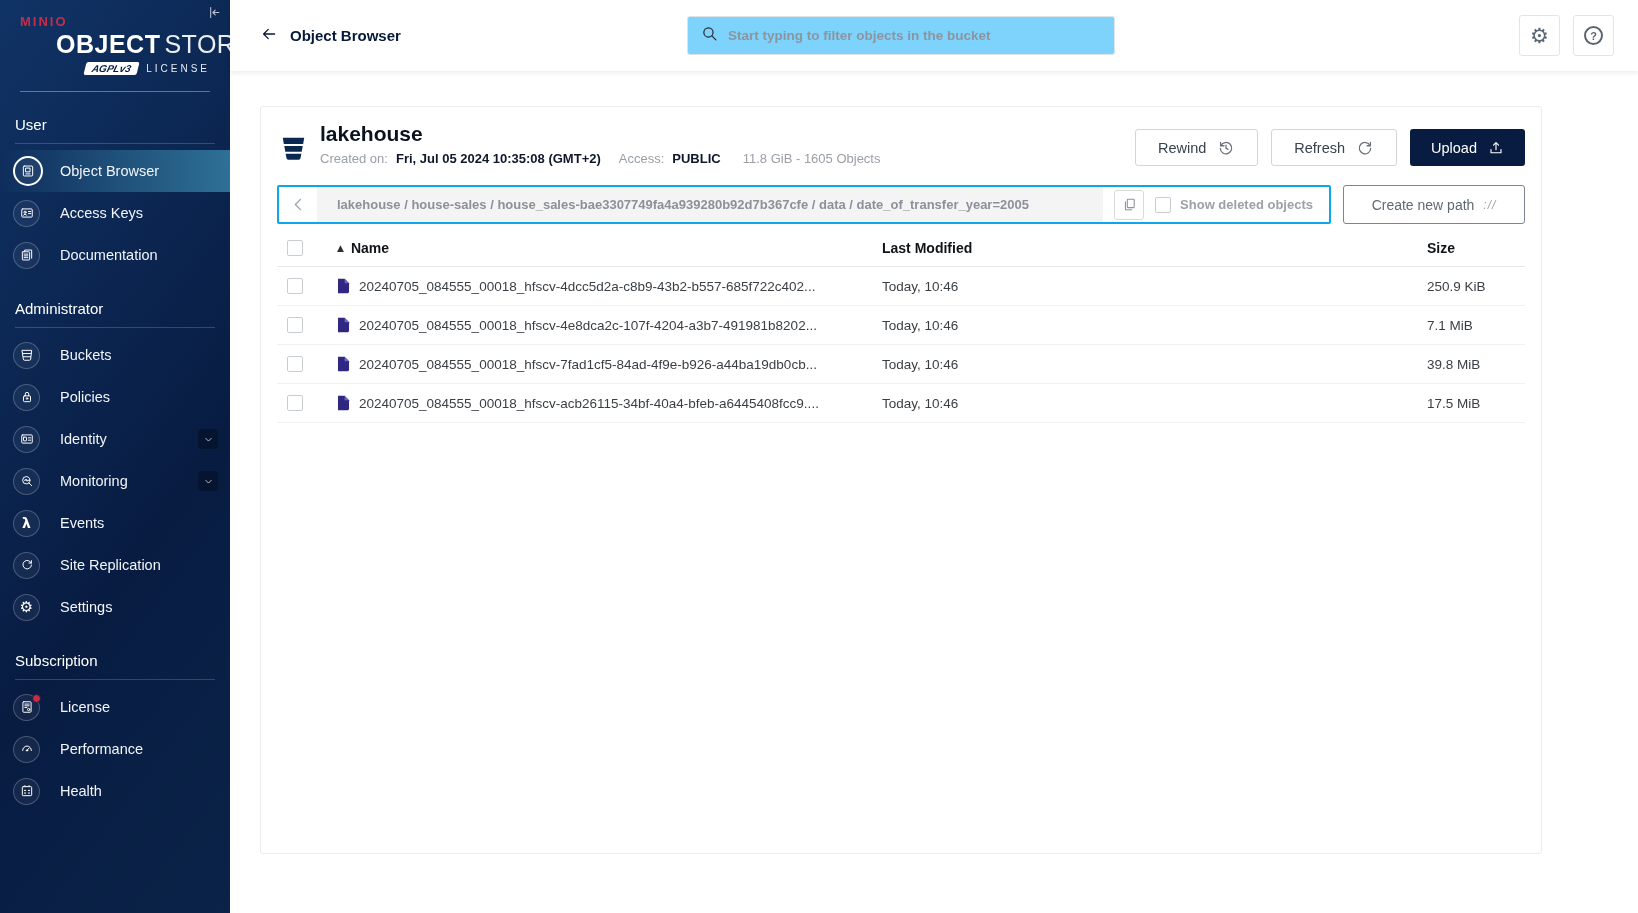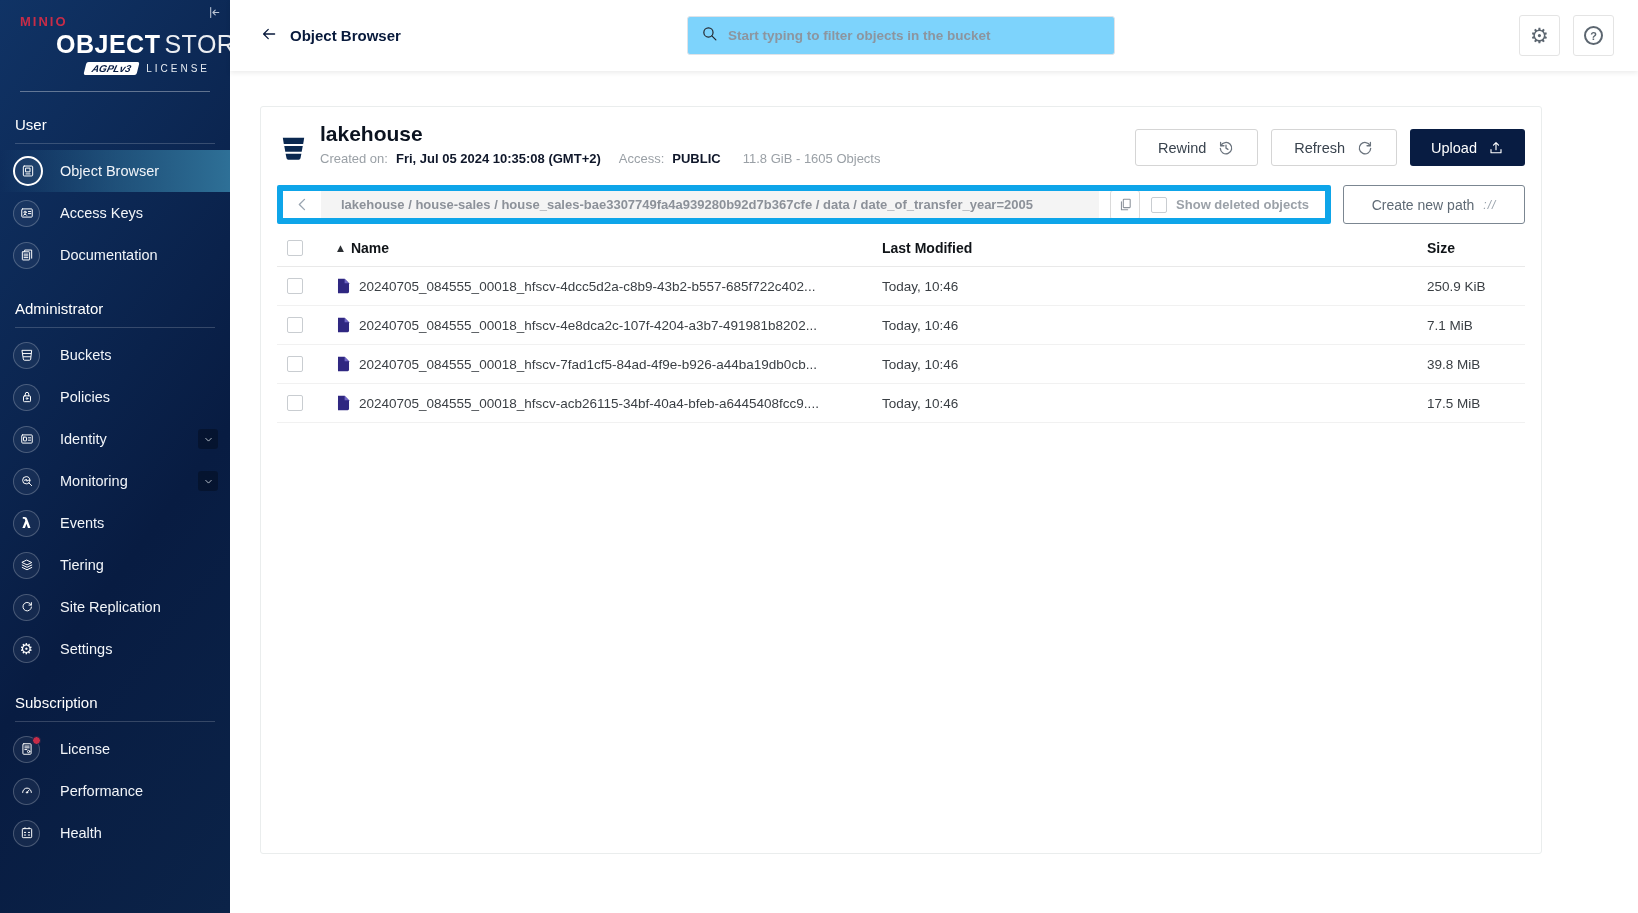--- a/index.html
+++ b/index.html
@@ -67,21 +67,21 @@
   .gb { color:#0f172a; font-weight:700; }
   .sp8 { margin-left:8px; } .sp18 { margin-left:18px; } .sp22 { margin-left:22px; }
   .head-actions { margin-left:auto; display:flex; gap:13px; padding-top:7px; }
   .btn-outline { height:37px; padding:0 22px; border:1px solid #d5d5d5; border-radius:3px; background:#fff;
     color:#39434e; font-size:14.5px; display:flex; align-items:center; gap:11px; cursor:pointer; }
   .btn-outline .bicon { color:#6a737d; display:flex; }
   .btn-primary { height:37px; padding:0 21px; border:none; border-radius:3px; background:#081C42; color:#fff;
     font-size:14.5px; display:flex; align-items:center; gap:11px; cursor:pointer; }
 
   .browse-bar { display:flex; margin:13px 16px 0 16px; gap:12px; height:39px; }
-  .crumb-wrap { flex:1; border:6px solid #0ea5e9; border-radius:2px; display:flex; align-items:center; overflow:hidden; background:#fff; }
+  .crumb-wrap { flex:1; border:2px solid #0ea5e9; border-radius:2px; display:flex; align-items:center; overflow:hidden; background:#fff; }
   .crumb-back { width:38px; height:100%; display:flex; align-items:center; justify-content:center; color:#9aa5b1; cursor:pointer; flex:0 0 auto; }
   .crumb-strip { flex:1; background:#f4f4f4; height:100%; display:flex; align-items:center; padding:0 20px;
     font-size:13px; font-weight:700; color:#8c9199; white-space:nowrap; overflow:hidden; }
   .copy-btn { width:30px; height:30px; border:1px solid #dadada; border-radius:3px; margin:0 11px; display:flex;
     align-items:center; justify-content:center; color:#8c939b; background:#fff; cursor:pointer; flex:0 0 auto; }
   .show-del { display:flex; align-items:center; gap:9px; padding-right:16px; flex:0 0 auto; cursor:pointer; }
   .checkbox { width:16px; height:16px; border:1px solid #c9cdd1; border-radius:2px; background:#fff; display:inline-block; }
   .show-del-label { font-size:13px; font-weight:700; color:#9ba1a8; }
   .btn-create { width:182px; border:1px solid #7b8691; border-radius:3px; background:#fff; color:#5f6a75;
     font-size:14px; display:flex; align-items:center; justify-content:center; gap:9px; cursor:pointer; }
@@ -202,29 +202,20 @@
             <svg viewBox="0 0 24 24" width="11" height="11" fill="none" stroke="currentColor" stroke-width="1.7" stroke-linecap="round" stroke-linejoin="round">
               <path d="M6 9.5l6 6 6-6"></path>
             </svg>
           </span>
         </div>
         <div class="nav-item">
           <span class="icon-circle">
             <span class="glyph" style="font-size:14px;font-weight:bold;">λ</span>
           </span>
           <span class="nav-label">Events</span>
-        </div>
-        <div class="nav-item">
-          <span class="icon-circle">
-            <svg viewBox="0 0 24 24" width="14" height="14" fill="none" stroke="currentColor" stroke-width="1.7" stroke-linecap="round" stroke-linejoin="round">
-              <path d="M12 3.8l8.2 4L12 11.8l-8.2-4z"></path>
-              <path d="M3.8 12l8.2 4 8.2-4M3.8 16.2l8.2 4 8.2-4"></path>
-            </svg>
-          </span>
-          <span class="nav-label">Tiering</span>
         </div>
         <div class="nav-item">
           <span class="icon-circle">
             <svg viewBox="0 0 24 24" width="14" height="14" fill="none" stroke="currentColor" stroke-width="1.7" stroke-linecap="round" stroke-linejoin="round">
               <path d="M19.5 4.5v4.2h-4.2"></path>
               <path d="M19.2 8.7A7.3 7.3 0 1 0 19.7 12"></path>
             </svg>
           </span>
           <span class="nav-label">Site Replication</span>
         </div>

